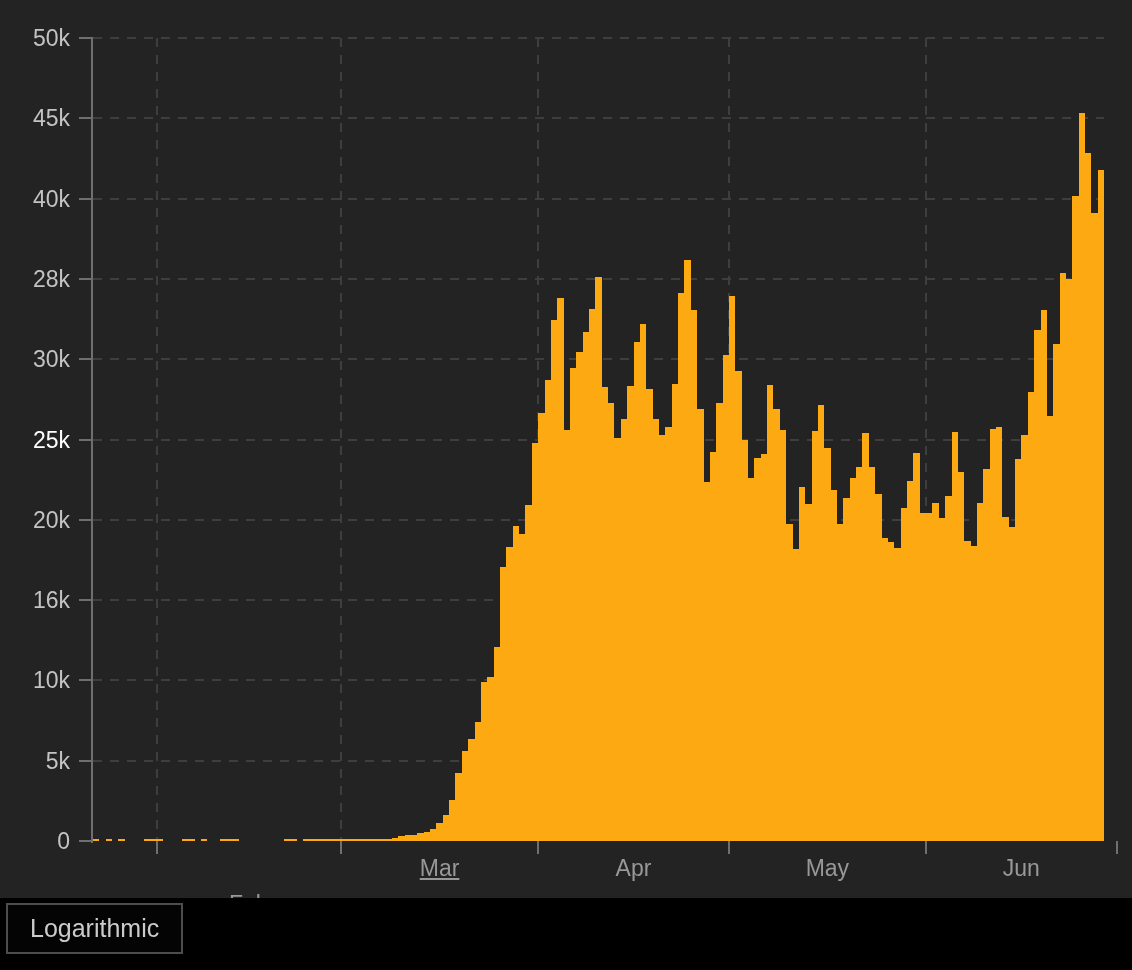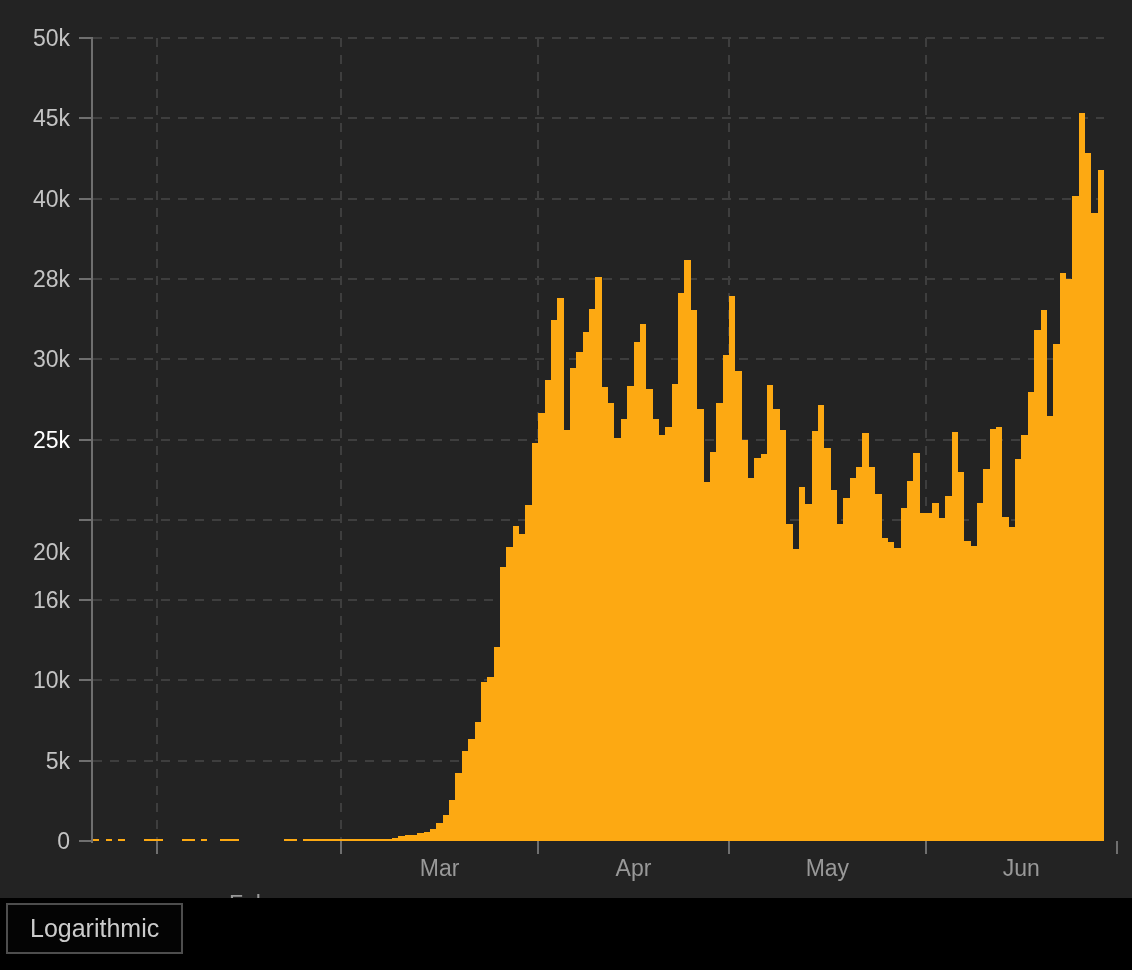--- a/index.html
+++ b/index.html
@@ -26,21 +26,21 @@
       <div style="position: absolute; left: 79px; top: 759.7px; width: 14px; height: 2px; background: rgb(111, 111, 111); z-index: 3;"></div>
       <div class="y-label" style="position: absolute; left: 8px; top: 748.7px; z-index: 4; color: rgb(195, 195, 195);">5k</div>
       <div style="position: absolute; left: 93px; top: 679.4px; width: 1011px; height: 2px; background: repeating-linear-gradient(to right, rgb(62, 62, 62) 0px, rgb(62, 62, 62) 9px, transparent 9px, transparent 17px); z-index: 1;"></div>
       <div style="position: absolute; left: 79px; top: 679.4px; width: 14px; height: 2px; background: rgb(111, 111, 111); z-index: 3;"></div>
       <div class="y-label" style="position: absolute; left: 8px; top: 668.4px; z-index: 4; color: rgb(195, 195, 195);">10k</div>
       <div style="position: absolute; left: 93px; top: 599.1px; width: 1011px; height: 2px; background: repeating-linear-gradient(to right, rgb(62, 62, 62) 0px, rgb(62, 62, 62) 9px, transparent 9px, transparent 17px); z-index: 1;"></div>
       <div style="position: absolute; left: 79px; top: 599.1px; width: 14px; height: 2px; background: rgb(111, 111, 111); z-index: 3;"></div>
       <div class="y-label" style="position: absolute; left: 8px; top: 588.1px; z-index: 4; color: rgb(195, 195, 195);">16k</div>
       <div style="position: absolute; left: 93px; top: 518.8px; width: 1011px; height: 2px; background: repeating-linear-gradient(to right, rgb(62, 62, 62) 0px, rgb(62, 62, 62) 9px, transparent 9px, transparent 17px); z-index: 1;"></div>
       <div style="position: absolute; left: 79px; top: 518.8px; width: 14px; height: 2px; background: rgb(111, 111, 111); z-index: 3;"></div>
-      <div class="y-label" style="position: absolute; left: 8px; top: 507.8px; z-index: 4; color: rgb(195, 195, 195); margin-top: 32px;">20k</div>
+      <div class="y-label" style="position: absolute; left: 8px; top: 507.8px; z-index: 4; color: rgb(195, 195, 195);">20k</div>
       <div style="position: absolute; left: 93px; top: 438.5px; width: 1011px; height: 2px; background: repeating-linear-gradient(to right, rgb(62, 62, 62) 0px, rgb(62, 62, 62) 9px, transparent 9px, transparent 17px); z-index: 1;"></div>
       <div style="position: absolute; left: 79px; top: 438.5px; width: 14px; height: 2px; background: rgb(111, 111, 111); z-index: 3;"></div>
       <div class="y-label" style="position: absolute; left: 8px; top: 427.5px; z-index: 4; color: #ffffff;">25k</div>
       <div style="position: absolute; left: 93px; top: 358.2px; width: 1011px; height: 2px; background: repeating-linear-gradient(to right, rgb(62, 62, 62) 0px, rgb(62, 62, 62) 9px, transparent 9px, transparent 17px); z-index: 1;"></div>
       <div style="position: absolute; left: 79px; top: 358.2px; width: 14px; height: 2px; background: rgb(111, 111, 111); z-index: 3;"></div>
       <div class="y-label" style="position: absolute; left: 8px; top: 347.2px; z-index: 4; color: rgb(195, 195, 195);">30k</div>
       <div style="position: absolute; left: 93px; top: 277.9px; width: 1011px; height: 2px; background: repeating-linear-gradient(to right, rgb(62, 62, 62) 0px, rgb(62, 62, 62) 9px, transparent 9px, transparent 17px); z-index: 1;"></div>
       <div style="position: absolute; left: 79px; top: 277.9px; width: 14px; height: 2px; background: rgb(111, 111, 111); z-index: 3;"></div>
       <div class="y-label" style="position: absolute; left: 8px; top: 266.9px; z-index: 4; color: rgb(195, 195, 195);">28k</div>
       <div style="position: absolute; left: 93px; top: 197.6px; width: 1011px; height: 2px; background: repeating-linear-gradient(to right, rgb(62, 62, 62) 0px, rgb(62, 62, 62) 9px, transparent 9px, transparent 17px); z-index: 1;"></div>
@@ -57,21 +57,21 @@
       <div style="position: absolute; left: 339.981px; top: 38px; width: 2px; height: 803px; background: repeating-linear-gradient(rgb(62, 62, 62) 0px, rgb(62, 62, 62) 9px, transparent 9px, transparent 17px); z-index: 1;"></div>
       <div style="position: absolute; left: 339.981px; top: 841px; width: 2px; height: 13px; background: rgb(111, 111, 111); z-index: 3;"></div>
       <div style="position: absolute; left: 537.094px; top: 38px; width: 2px; height: 803px; background: repeating-linear-gradient(rgb(62, 62, 62) 0px, rgb(62, 62, 62) 9px, transparent 9px, transparent 17px); z-index: 1;"></div>
       <div style="position: absolute; left: 537.094px; top: 841px; width: 2px; height: 13px; background: rgb(111, 111, 111); z-index: 3;"></div>
       <div style="position: absolute; left: 727.849px; top: 38px; width: 2px; height: 803px; background: repeating-linear-gradient(rgb(62, 62, 62) 0px, rgb(62, 62, 62) 9px, transparent 9px, transparent 17px); z-index: 1;"></div>
       <div style="position: absolute; left: 727.849px; top: 841px; width: 2px; height: 13px; background: rgb(111, 111, 111); z-index: 3;"></div>
       <div style="position: absolute; left: 924.962px; top: 38px; width: 2px; height: 803px; background: repeating-linear-gradient(rgb(62, 62, 62) 0px, rgb(62, 62, 62) 9px, transparent 9px, transparent 17px); z-index: 1;"></div>
       <div style="position: absolute; left: 924.962px; top: 841px; width: 2px; height: 13px; background: rgb(111, 111, 111); z-index: 3;"></div>
       <div style="position: absolute; left: 1115.72px; top: 841px; width: 2px; height: 13px; background: rgb(111, 111, 111); z-index: 3;"></div>
       <div class="x-label" style="position: absolute; left: 203.783px; top: 892px; z-index: 4; color: rgb(152, 152, 152);">Feb</div>
-      <div class="x-label" style="position: absolute; left: 394.538px; top: 856px; z-index: 4; color: rgb(152, 152, 152);">Mar</div>
+      <div class="x-label" style="position: absolute; left: 394.538px; top: 856px; z-index: 4; color: rgb(152, 152, 152); text-decoration: underline;">Mar</div>
       <div class="x-label" style="position: absolute; left: 588.472px; top: 856px; z-index: 4; color: rgb(152, 152, 152);">Apr</div>
       <div class="x-label" style="position: absolute; left: 782.406px; top: 856px; z-index: 4; color: rgb(152, 152, 152);">May</div>
       <div class="x-label" style="position: absolute; left: 976.34px; top: 856px; z-index: 4; color: rgb(152, 152, 152);">Jun</div>
       <div style="position: absolute; left: 91px; top: 38px; width: 2px; height: 805px; background: rgb(111, 111, 111); z-index: 3;"></div>
       <div class="bars" style="position: absolute; left: 93px; top: 38px; width: 1011px; height: 803px; display: flex; align-items: flex-end; z-index: 2;">
         <div class="bar" style="height: 1.6px; background: rgb(253, 169, 18);"></div>
         <div class="bar" style="height: 0px; background: rgb(253, 169, 18);"></div>
         <div class="bar" style="height: 1.6px; background: rgb(253, 169, 18);"></div>
         <div class="bar" style="height: 0px; background: rgb(253, 169, 18);"></div>
         <div class="bar" style="height: 1.6px; background: rgb(253, 169, 18);"></div>

